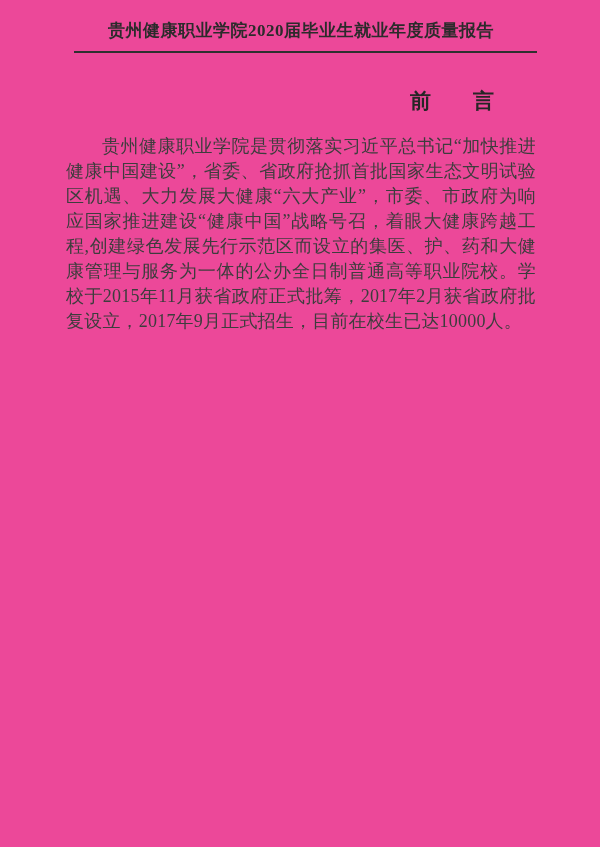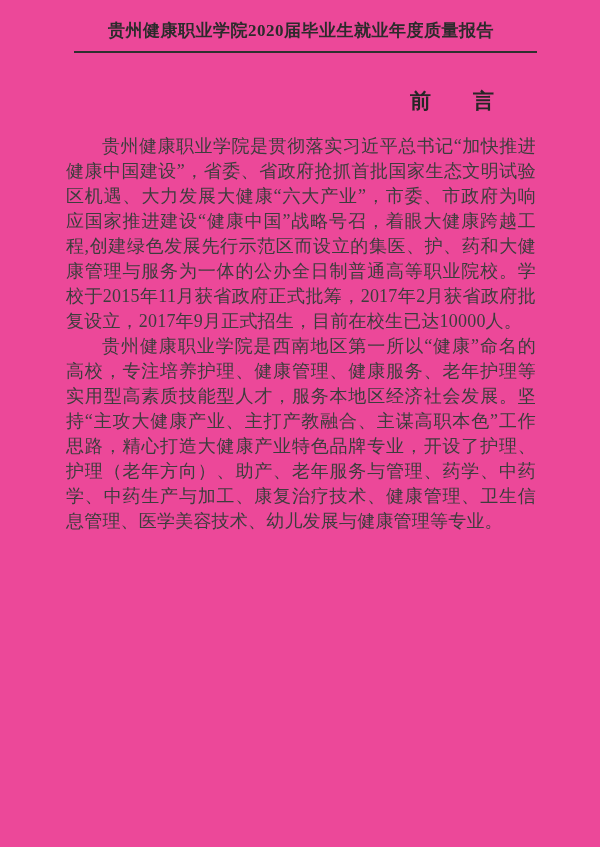--- a/index.html
+++ b/index.html
@@ -63,16 +63,15 @@
   <div class="running-header">
     <span>贵州健康职业学院2020届毕业生就业年度质量报告</span>
   </div>
 
   <div class="header-rule"></div>
 
   <h1 class="section-title">前言</h1>
 
   <div class="body-text">
     <p>贵州健康职业学院是贯彻落实习近平总书记“加快推进健康中国建设”，省委、省政府抢抓首批国家生态文明试验区机遇、大力发展大健康“六大产业”，市委、市政府为响应国家推进建设“健康中国”战略号召，着眼大健康跨越工程,创建绿色发展先行示范区而设立的集医、护、药和大健康管理与服务为一体的公办全日制普通高等职业院校。学校于2015年11月获省政府正式批筹，2017年2月获省政府批复设立，2017年9月正式招生，目前在校生已达10000人。</p>
-    <p>贵州健康职业学院是西南地区第一所以“健康”命名的高校，专注培养护理、健康管理、健康服务、老年护理等实用型高素质技能型人才，服务本地区经济社会发展。坚持“主攻大健康产业、主打产教融合、主谋高职本色”工作思路，精心打造大健康产业特色品牌专业，开设了护理、护理（老年方向）、助产、老年服务与管理、药学、中药学、中药生产与加工、康复治疗技术、健康管理、卫生信息管理、医学美容技术、幼儿发展与健康管理等专业。</p>
   </div>
 
 </div>
 
 </body></html>

